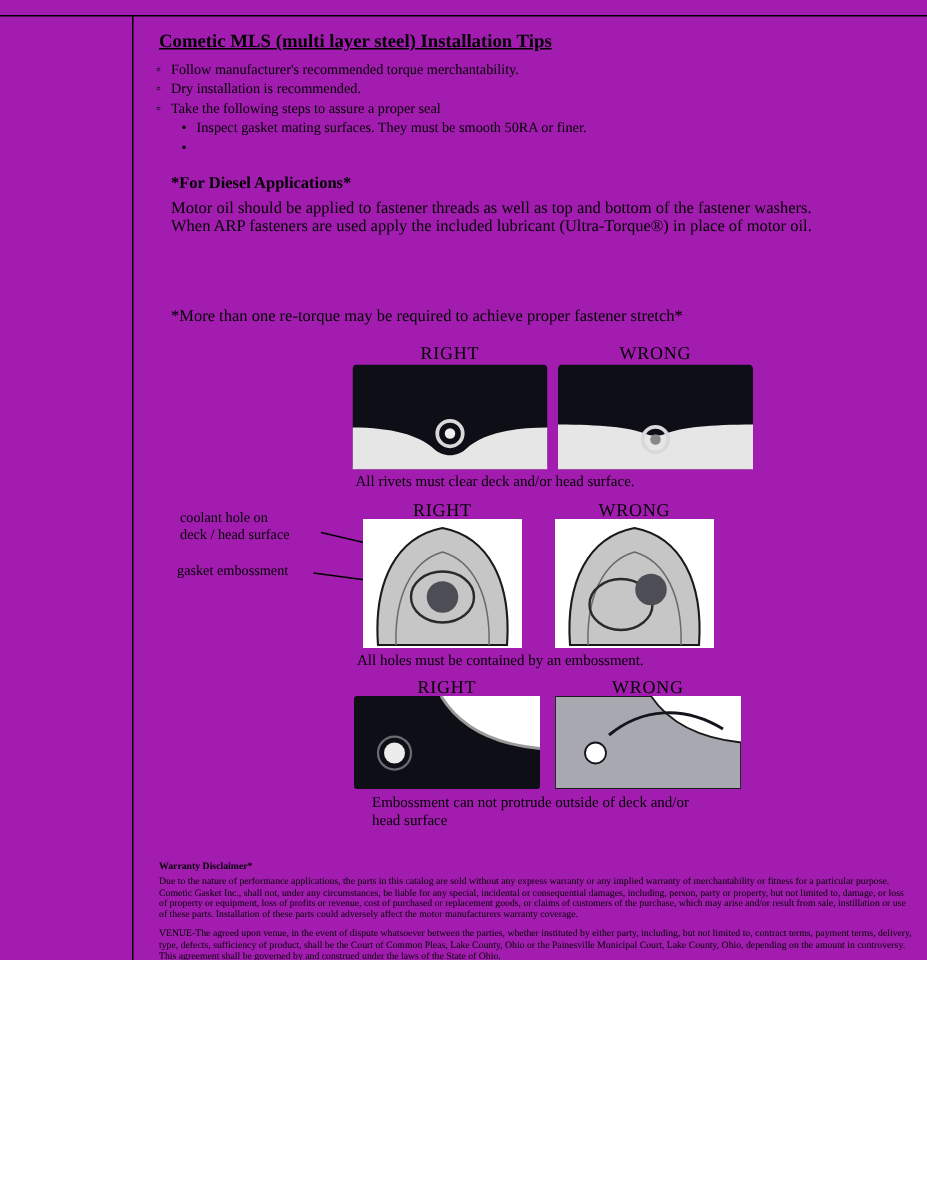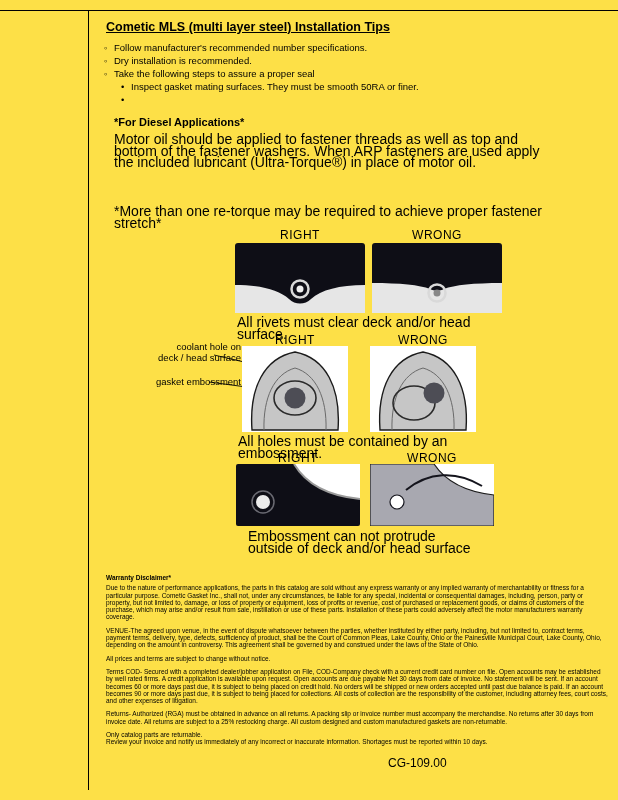--- a/index.html
+++ b/index.html
@@ -1,63 +1,63 @@
 <!DOCTYPE html>
 <html><head>
 <meta charset="utf-8">
 <style>
   html,body{margin:0;padding:0;background:#ffffff;}
   .page{
-    position:relative;width:618px;height:800px;background:#fde047;
-    font-family:Liberation Sans, sans-serif;color:#000;
+    position:relative;width:618px;height:640px;background:#a21caf;
+    font-family:Liberation Serif, serif;color:#000;
     overflow:hidden;
   }
   .hline{position:absolute;left:0;top:10px;width:618px;height:1px;background:#000;}
   .vline{position:absolute;left:88px;top:10px;width:1px;height:780px;background:#000;}
   .title{
     position:absolute;left:106px;top:20px;font-size:12.5px;font-weight:bold;
     text-decoration:underline;white-space:nowrap;
   }
   .tips{position:absolute;left:104px;top:41px;width:490px;font-size:9.5px;}
   .tip{display:flex;line-height:13px;}
   .tip .mk{width:10px;flex:0 0 10px;text-align:left;}
   .tip.sub{margin-left:17px;}
   .diesel-heading{position:absolute;left:114px;top:116px;font-size:11px;font-weight:bold;}
-  .para{position:absolute;left:114px;width:440px;font-size:14px;line-height:11.5px;}
+  .para{position:absolute;left:114px;width:440px;font-size:11px;line-height:11.5px;}
   .p1{top:134px;}
   .p2{top:166px;}
   .note{top:206px;}
   .dg-label{
     position:absolute;font-size:12px;letter-spacing:0.5px;text-align:center;
   }
   .dg-img{position:absolute;line-height:0;}
-  .caption{position:absolute;font-size:14px;line-height:12px;}
+  .caption{position:absolute;font-size:10px;line-height:12px;}
   .callout{position:absolute;font-size:9.5px;line-height:11px;}
-  .callout.r{text-align:right;margin-left:28px;}
+  .callout.r{}
   .callout-lines{position:absolute;left:205px;top:345px;}
   .legal{position:absolute;left:106px;top:574px;width:502px;font-size:6.5px;line-height:7.3px;}
   .legal h4{margin:0 0 3px 0;font-size:6.5px;}
   .legal p{margin:0 0 6px 0;}
   .legal p.tight{margin:0;}
   .footer-code{position:absolute;left:388px;top:756px;font-size:12px;}
 </style>
 </head>
 <body>
 
 <div class="page">
 
   <div class="hline"></div>
   <div class="vline"></div>
 
   <div class="title">Cometic MLS (multi layer steel) Installation Tips</div>
 
   <div class="tips">
     <div class="tip">
       <span class="mk">◦</span>
-      <span>Follow manufacturer's recommended number specifications.</span>
+      <span>Follow manufacturer's recommended torque merchantability.</span>
     </div>
     <div class="tip">
       <span class="mk">◦</span>
       <span>Dry installation is recommended.</span>
     </div>
     <div class="tip">
       <span class="mk">◦</span>
       <span>Take the following steps to assure a proper seal</span>
     </div>
     <div class="tip sub">

